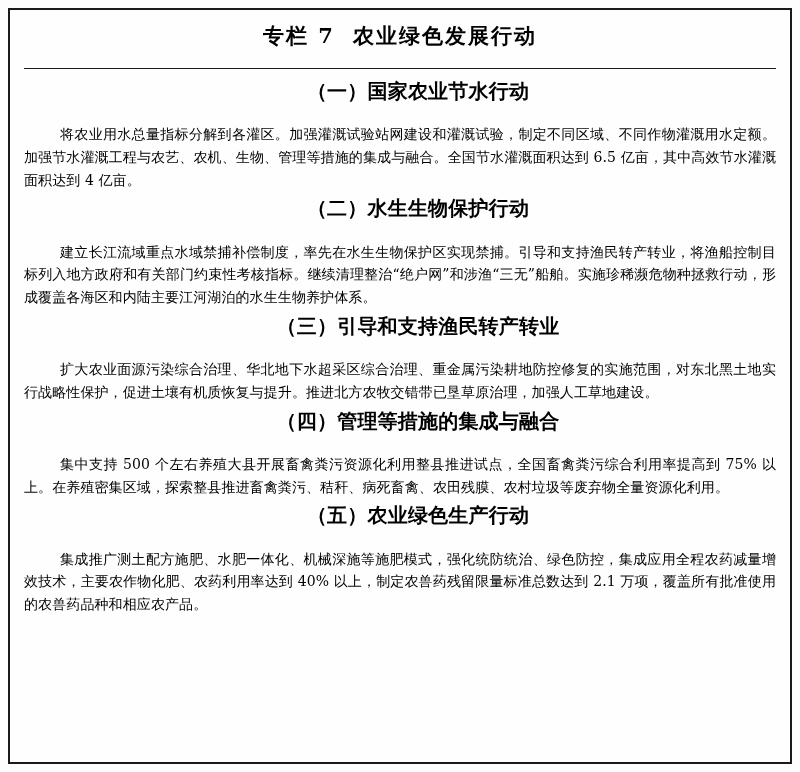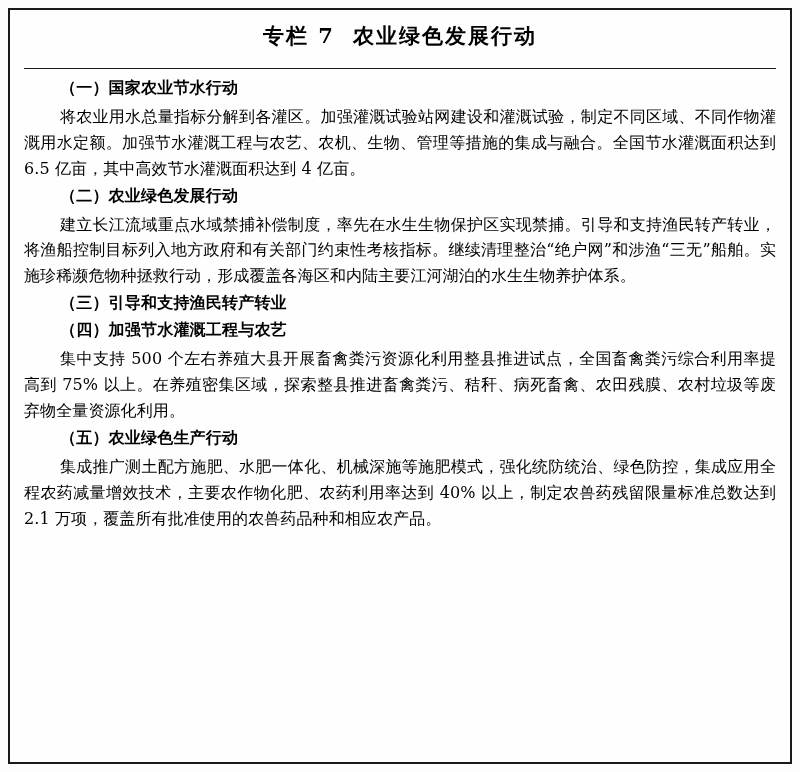--- a/index.html
+++ b/index.html
@@ -47,35 +47,36 @@
   .rule {
     width: 100%;
     height: 0;
     border-top: 1.5px solid #1a1a1a;
     margin: 4px 0 6px 0;
   }
   .section {
     margin: 0 0 1px 0;
   }
   .heading {
-    font-size: 16px;
+    font-size: 20px;
     font-weight: bold;
     line-height: 1.62;
     text-indent: 36px;
     margin: 1px 0 0 0;
     letter-spacing: 0.2px;
     font-family: "DejaVu Serif", "Liberation Serif", serif;
+    text-align: center;
   }
   .para {
-    font-size: 16px;
+    font-size: 14px;
     line-height: 1.62;
     text-indent: 36px;
     text-align: justify;
     text-justify: inter-ideograph;
-    margin: 3px 0 1px 0;
+    margin: 16px 0 1px 0;
     letter-spacing: 0.1px;
     font-family: "DejaVu Serif", "Liberation Serif", serif;
   }
 </style>
 </head>
 <body>
 
 <div class="page">
   <div class="box">
 
@@ -83,30 +84,31 @@
       <span>专栏 7</span><span class="sp"></span><span>农业绿色发展行动</span>
     </div>
     <div class="rule"></div>
 
     <div class="section">
       <div class="heading">（一）国家农业节水行动</div>
       <div class="para">将农业用水总量指标分解到各灌区。加强灌溉试验站网建设和灌溉试验，制定不同区域、不同作物灌溉用水定额。加强节水灌溉工程与农艺、农机、生物、管理等措施的集成与融合。全国节水灌溉面积达到 6.5 亿亩，其中高效节水灌溉面积达到 4 亿亩。</div>
     </div>
 
     <div class="section">
-      <div class="heading">（二）农业绿色发展行动</div>
+      <div class="heading">（二）水生生物保护行动</div>
       <div class="para">建立长江流域重点水域禁捕补偿制度，率先在水生生物保护区实现禁捕。引导和支持渔民转产转业，将渔船控制目标列入地方政府和有关部门约束性考核指标。继续清理整治“绝户网”和涉渔“三无”船舶。实施珍稀濒危物种拯救行动，形成覆盖各海区和内陆主要江河湖泊的水生生物养护体系。</div>
     </div>
 
     <div class="section">
       <div class="heading">（三）引导和支持渔民转产转业</div>
+      <div class="para">扩大农业面源污染综合治理、华北地下水超采区综合治理、重金属污染耕地防控修复的实施范围，对东北黑土地实行战略性保护，促进土壤有机质恢复与提升。推进北方农牧交错带已垦草原治理，加强人工草地建设。</div>
     </div>
 
     <div class="section">
-      <div class="heading">（四）加强节水灌溉工程与农艺</div>
+      <div class="heading">（四）管理等措施的集成与融合</div>
       <div class="para">集中支持 500 个左右养殖大县开展畜禽粪污资源化利用整县推进试点，全国畜禽粪污综合利用率提高到 75% 以上。在养殖密集区域，探索整县推进畜禽粪污、秸秆、病死畜禽、农田残膜、农村垃圾等废弃物全量资源化利用。</div>
     </div>
 
     <div class="section">
       <div class="heading">（五）农业绿色生产行动</div>
       <div class="para">集成推广测土配方施肥、水肥一体化、机械深施等施肥模式，强化统防统治、绿色防控，集成应用全程农药减量增效技术，主要农作物化肥、农药利用率达到 40% 以上，制定农兽药残留限量标准总数达到 2.1 万项，覆盖所有批准使用的农兽药品种和相应农产品。</div>
     </div>
 
   </div>
 </div>

